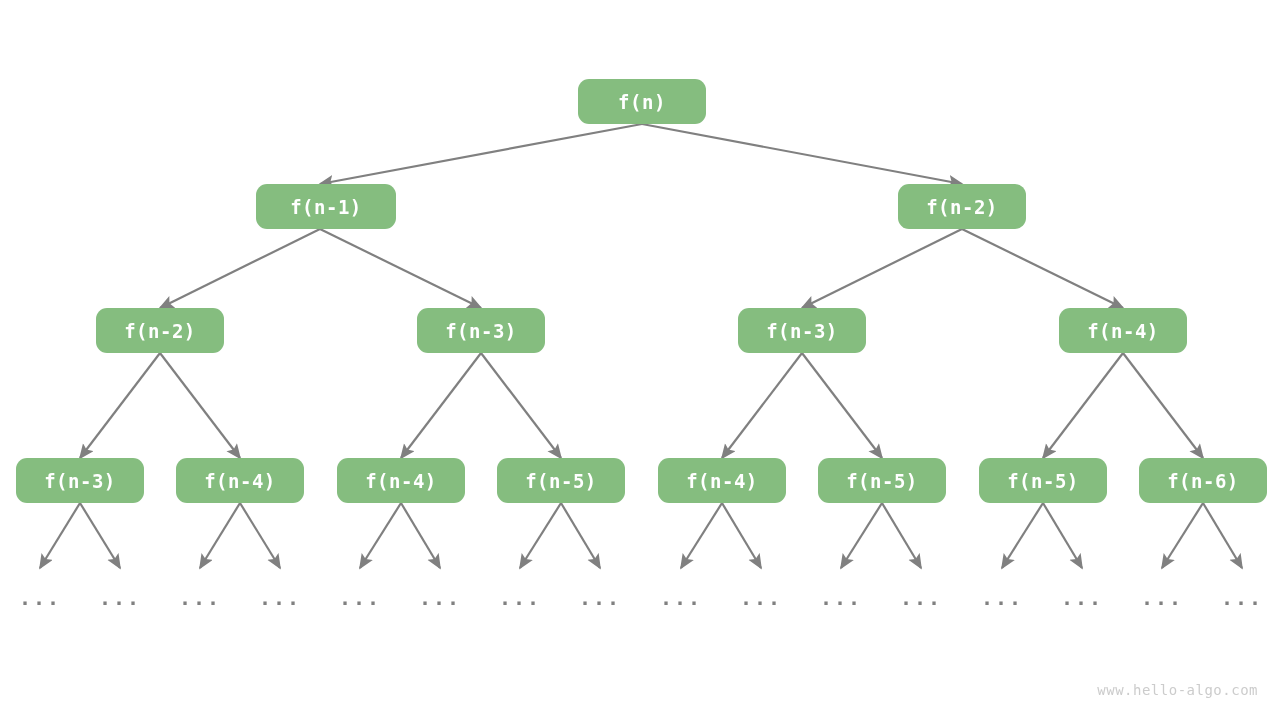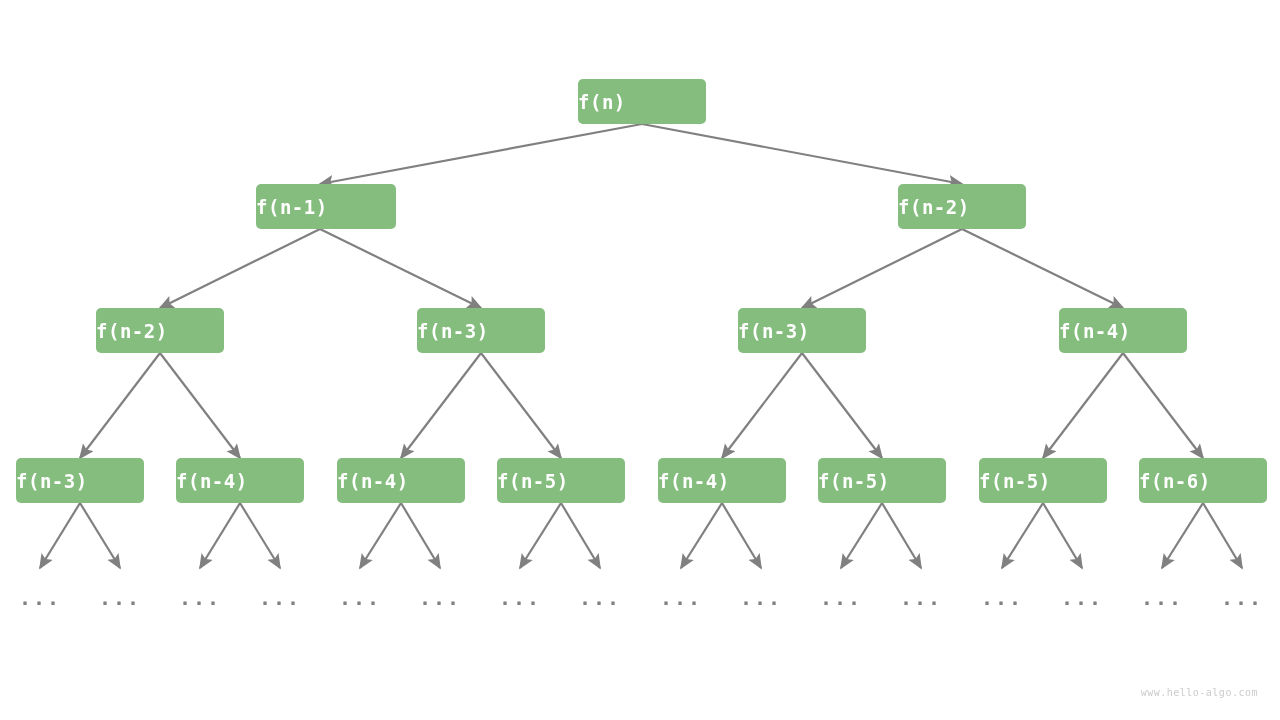--- a/index.html
+++ b/index.html
@@ -21,21 +21,22 @@
     top: 0;
     width: 1280px;
     height: 720px;
     pointer-events: none;
   }
   .node {
     position: absolute;
     box-sizing: border-box;
     display: flex;
     align-items: center;
-    border-radius: 5px;
+    justify-content: center;
+    border-radius: 11px;
     color: #ffffff;
     font-family: "DejaVu Sans Mono", "Liberation Mono", monospace;
     font-size: 19px;
     font-weight: bold;
     letter-spacing: 0.5px;
     white-space: nowrap;
     user-select: none;
   }
   .ellipsis {
     position: absolute;
@@ -45,21 +46,21 @@
     font-weight: bold;
     line-height: 1;
     letter-spacing: 2px;
     user-select: none;
   }
   #watermark {
     position: absolute;
     right: 22px;
     bottom: 22px;
     font-family: "DejaVu Sans Mono", "Liberation Mono", monospace;
-    font-size: 10px;
+    font-size: 14px;
     letter-spacing: 0.5px;
     user-select: none;
   }
 </style>
 </head>
 <body>
 
 <div id="canvas" style="background: rgb(255, 255, 255);">
 
   <svg id="edges" viewBox="0 0 1280 720" width="1280" height="720" xmlns="http://www.w3.org/2000/svg">

